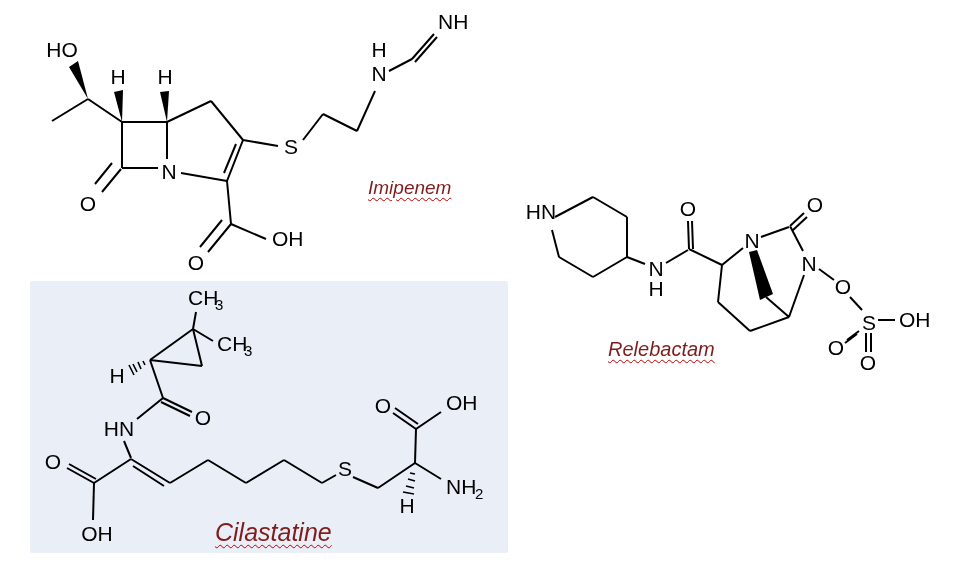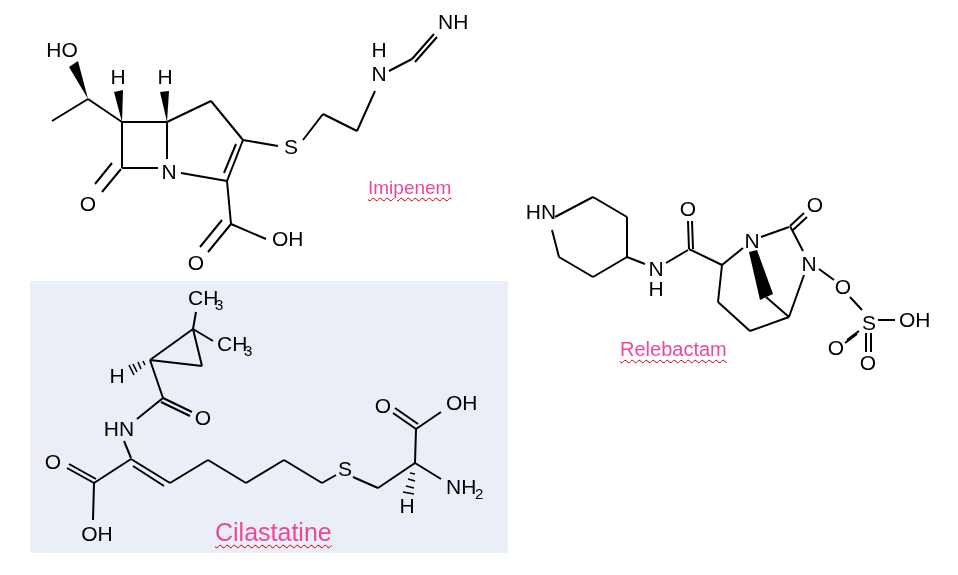--- a/index.html
+++ b/index.html
@@ -4,26 +4,26 @@
 <style>
   html,body{margin:0;padding:0;background:#ffffff;}
   #stage{position:relative;width:958px;height:575px;background:#ffffff;overflow:hidden;
          font-family:"Liberation Sans",sans-serif;}
   #mol-svg{position:absolute;left:0;top:0;}
   .bond{stroke:#000000;stroke-width:2;fill:none;}
   .hash{stroke:#000000;stroke-width:1.6;fill:none;}
   .wedge{fill:#000000;stroke:none;}
   .atom{font-family:"Liberation Sans",sans-serif;font-size:21px;fill:#000000;}
   .sub{font-family:"Liberation Sans",sans-serif;font-size:15px;fill:#000000;}
-  .mol-label{position:absolute;color:#ec4899;font-family:"Liberation Sans",sans-serif;
+  .mol-label{position:absolute;color:#7f1d1d;font-family:"Liberation Sans",sans-serif;
              text-decoration-line:underline;text-decoration-style:wavy;
              text-decoration-color:#c00000;text-decoration-thickness:1px;
-             text-underline-offset:3px;white-space:nowrap;}
+             text-underline-offset:3px;white-space:nowrap;font-style:italic;}
   .lbl-imipenem{left:368px;top:177px;font-size:19px;}
-  .lbl-relebactam{left:608px;top:338px;font-size:20px;margin-left:12px;}
+  .lbl-relebactam{left:608px;top:338px;font-size:20px;}
   .lbl-cilastatine{left:215px;top:518px;font-size:25px;}
 </style>
 </head>
 <body>
 
 <div id="stage">
 
   <svg id="mol-svg" width="958" height="575" viewBox="0 0 958 575">
 
     <rect x="30" y="281" width="478" height="272" rx="2" fill="#e9eef7"></rect>

